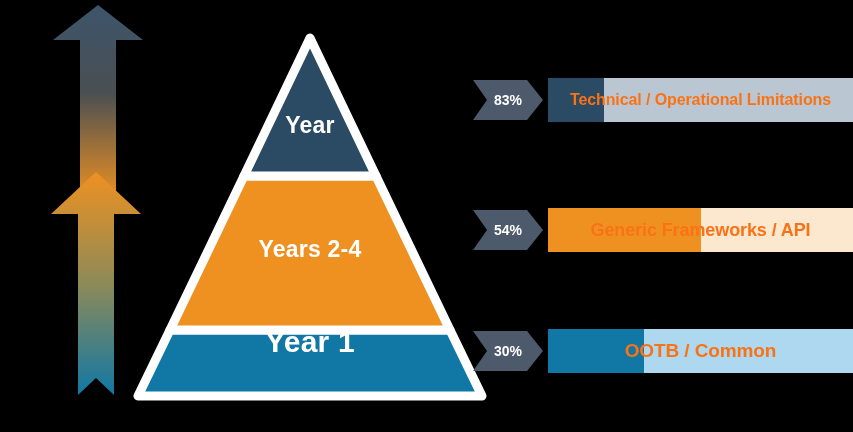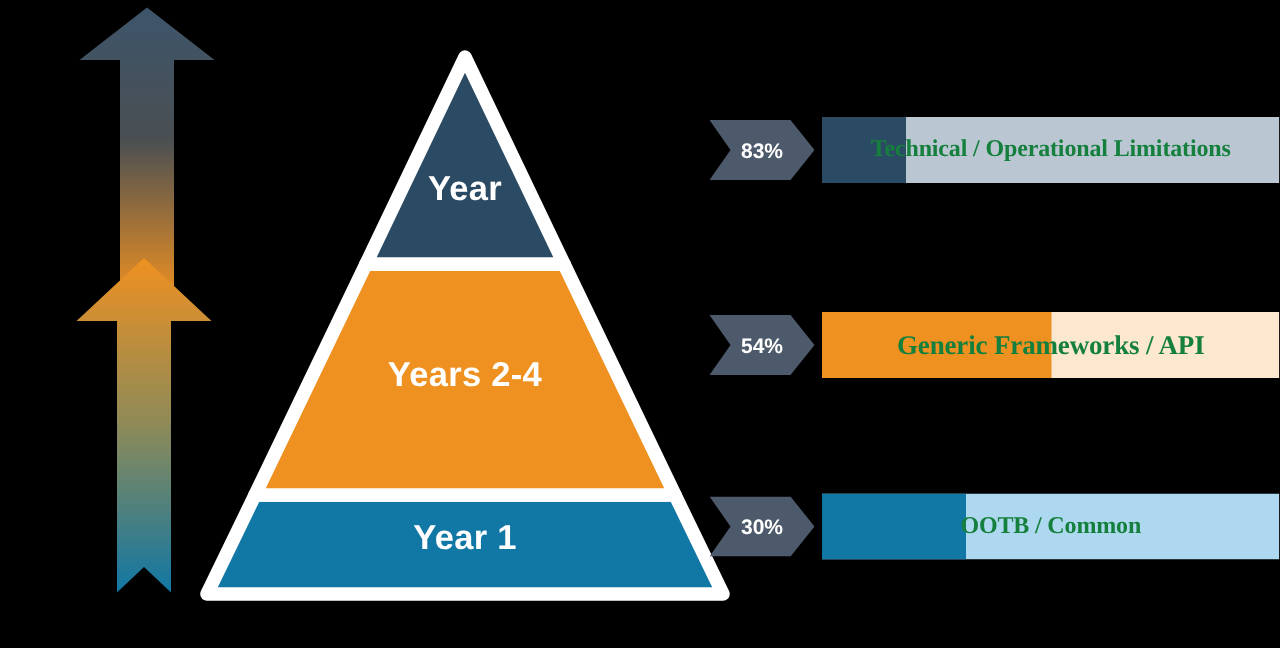--- a/index.html
+++ b/index.html
@@ -41,21 +41,21 @@
     position: absolute;
     width: 100%;
     text-align: center;
     color: #ffffff;
     font-weight: bold;
     letter-spacing: 0.2px;
     pointer-events: none;
   }
   #pyr-label-never  { top: 112px; font-size: 23px; }
   #pyr-label-years  { top: 236px; font-size: 23px; text-align: center; }
-  #pyr-label-year1  { top: 325px; font-size: 23px; margin-top: 20px; }
+  #pyr-label-year1  { top: 325px; font-size: 30px; }
 
   
   .row {
     position: absolute;
     left: 473px;
     width: 380px;
     height: 44px;
   }
   #row-0 { top: 78px; }
   #row-1 { top: 208px; }
@@ -101,30 +101,29 @@
     left: 0;
     top: 0;
     height: 100%;
   }
   .bar-text {
     position: absolute;
     inset: 0;
     display: flex;
     align-items: center;
     justify-content: center;
-    color: #15803d;
+    color: #f97316;
     font-weight: bold;
     font-size: 17px;
     letter-spacing: -0.1px;
     white-space: nowrap;
-    font-family: Liberation Serif, serif;
   }
   #bar-text-0 { font-size: 16px; }
   #bar-text-1 { font-size: 18px; }
-  #bar-text-2 { font-size: 16px; }
+  #bar-text-2 { font-size: 19px; }
 </style>
 </head>
 <body>
 
 <div id="stage" style="background: rgb(0, 0, 0);">
 
   <svg id="arrows" viewBox="0 0 190 432">
     <defs>
       <linearGradient id="gradBack" x1="0" y1="0" x2="0" y2="1">
         <stop offset="0%" stop-color="#3d556b"></stop>

